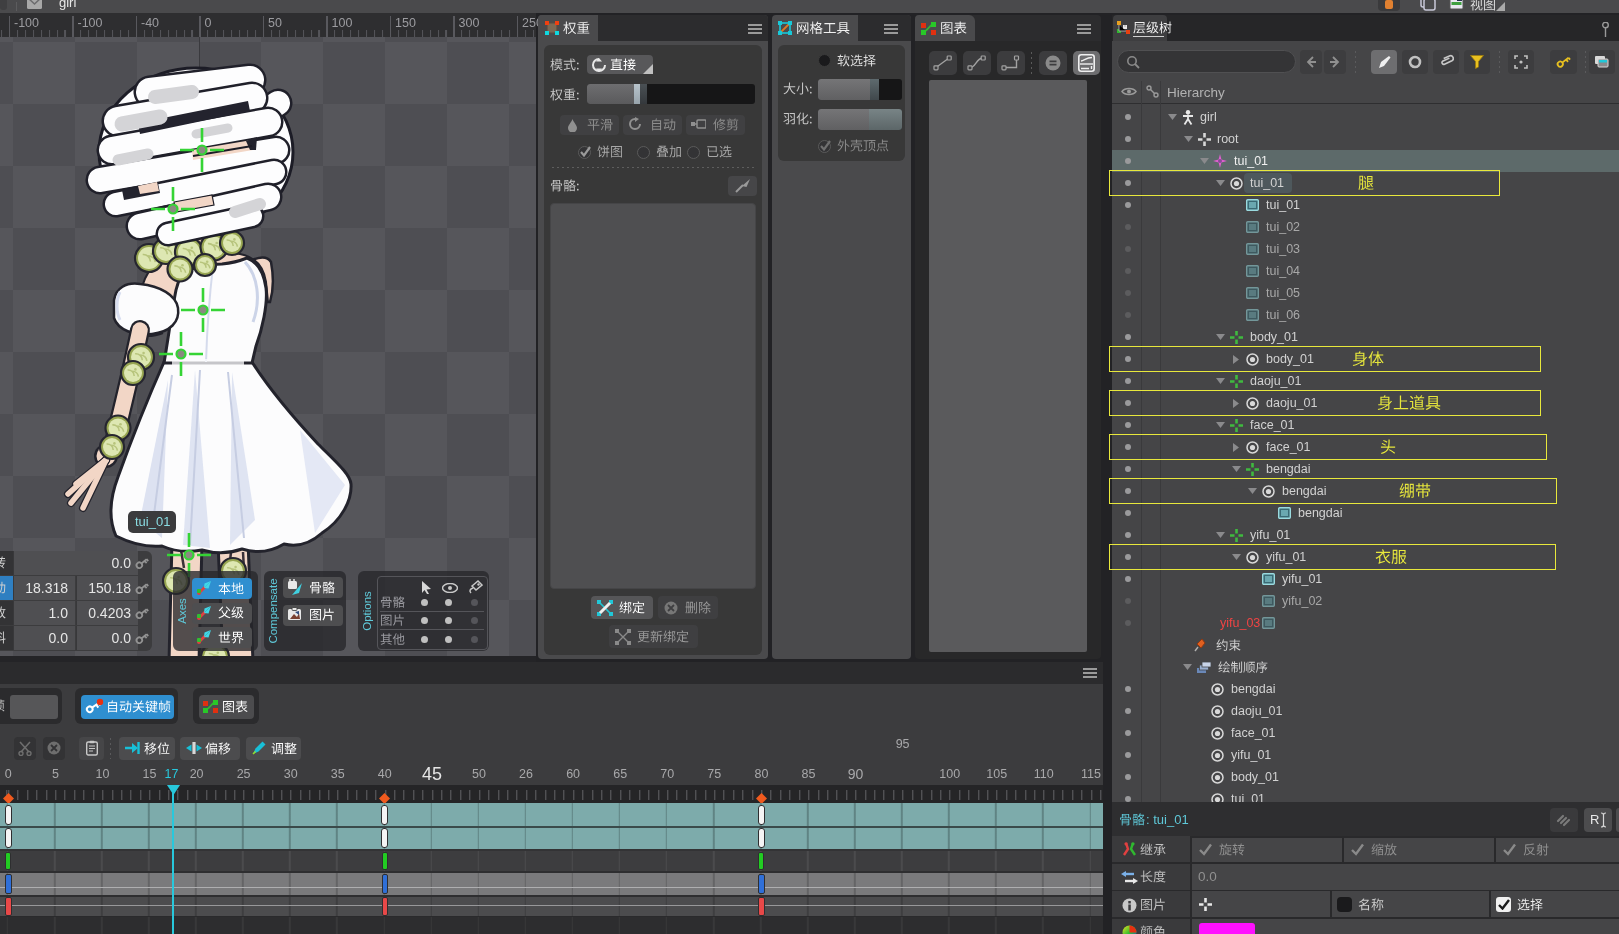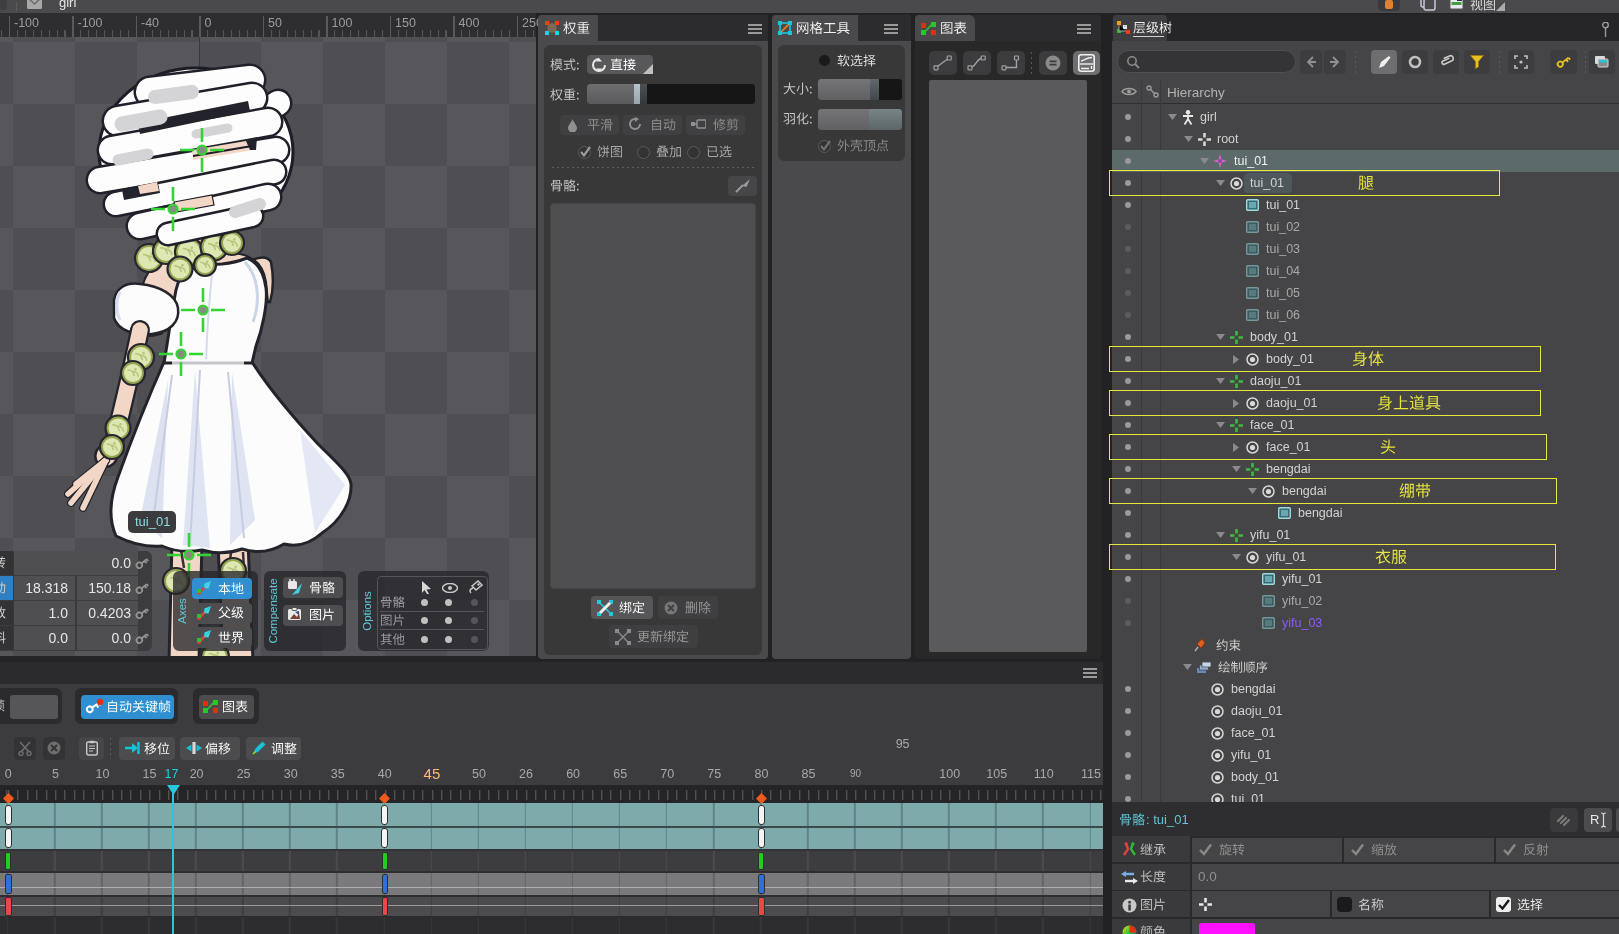--- a/index.html
+++ b/index.html
@@ -134,21 +134,21 @@
 <div class="ab" style="left:0;top:13px;width:536px;height:24px;background:#2e2e30"></div>
 <div class="ab" style="left:0;top:30px;width:536px;height:7px;background-image:repeating-linear-gradient(90deg,#55555a 0,#55555a 1px,transparent 1px,transparent 7.9375px);background-position:1.06px 0;"></div>
 <div class="ab" style="left:0;top:16px;width:536px;height:21px;background-image:repeating-linear-gradient(90deg,#59595e 0,#59595e 1px,transparent 1px,transparent 63.5px);background-position:9px 0;"></div>
 <span class="ab" style="left:14.0px;top:13.6px;font-size:12.5px;color:#9c9ca0;line-height:18.8px;">-100</span>
 <span class="ab" style="left:77.5px;top:13.6px;font-size:12.5px;color:#9c9ca0;line-height:18.8px;">-100</span>
 <span class="ab" style="left:141.0px;top:13.6px;font-size:12.5px;color:#9c9ca0;line-height:18.8px;">-40</span>
 <span class="ab" style="left:204.5px;top:13.6px;font-size:12.5px;color:#9c9ca0;line-height:18.8px;">0</span>
 <span class="ab" style="left:268.0px;top:13.6px;font-size:12.5px;color:#9c9ca0;line-height:18.8px;">50</span>
 <span class="ab" style="left:331.5px;top:13.6px;font-size:12.5px;color:#9c9ca0;line-height:18.8px;">100</span>
 <span class="ab" style="left:395.0px;top:13.6px;font-size:12.5px;color:#9c9ca0;line-height:18.8px;">150</span>
-<span class="ab" style="left:458.5px;top:13.6px;font-size:12.5px;color:#9c9ca0;line-height:18.8px;">400</span>
+<span class="ab" style="left:458.5px;top:13.6px;font-size:12.5px;color:#9c9ca0;line-height:18.8px;">300</span>
 <span class="ab" style="left:522.0px;top:13.6px;font-size:12.5px;color:#9c9ca0;line-height:18.8px;">250</span>
 <div class="ab" style="left:0;top:37px;width:536px;height:619px;background-color:#4f4f54;background-image:repeating-conic-gradient(#4e4e53 0% 25%,#56565b 0% 50%);background-size:124px 124px;background-position:13px 5px;"></div>
 <div class="ab" style="left:199px;top:37px;width:1px;height:31px;background:#3a3a3e"></div>
 <svg class="ab" style="left:0;top:37px" width="536" height="619" viewBox="0 37 536 619">
     <g>
       <path d="M187 542 L184 662" stroke="#23232c" stroke-width="33" stroke-linecap="round"></path>
       <path d="M187 542 L184 662" stroke="#f2d6c6" stroke-width="27" stroke-linecap="round"></path>
       <path d="M233 542 L238 662" stroke="#23232c" stroke-width="33" stroke-linecap="round"></path>
       <path d="M233 542 L238 662" stroke="#f2d6c6" stroke-width="27" stroke-linecap="round"></path>
       <path d="M181 550 L184 568 M231 552 L229 570 M243 552 L244 570" stroke="#3a3038" stroke-width="2.5" fill="none"></path>
@@ -1028,21 +1028,21 @@
 <span class="ab" style="left:1282.0px;top:569.6px;font-size:12.5px;color:#d2d2d2;line-height:18.8px;">yifu_01</span>
 <svg class="ab" style="left:1261.5px;top:595px;opacity:0.55" width="13" height="12" viewBox="0 0 13 12">
     <rect x="0.7" y="0.7" width="11.6" height="10.6" rx="1" fill="#3a6a74" stroke="#9adadf" stroke-width="1.4"></rect>
     <rect x="3" y="3" width="7" height="6" fill="#6aa8b0"></rect>
   </svg>
 <span class="ab" style="left:1282.0px;top:591.6px;font-size:12.5px;color:#a8a8a8;line-height:18.8px;">yifu_02</span>
 <svg class="ab" style="left:1261.5px;top:617px;opacity:0.55" width="13" height="12" viewBox="0 0 13 12">
     <rect x="0.7" y="0.7" width="11.6" height="10.6" rx="1" fill="#3a6a74" stroke="#9adadf" stroke-width="1.4"></rect>
     <rect x="3" y="3" width="7" height="6" fill="#6aa8b0"></rect>
   </svg>
-<span class="ab" style="left:1282.0px;top:613.6px;font-size:12.5px;color:#8b5cf6;line-height:18.8px;">yifu_03</span>
+<span class="ab" style="left:1220px;top:613.6px;font-size:12.5px;color:#ef4444;line-height:18.8px;">yifu_03</span>
 <svg class="ab" style="left:1194px;top:638px" width="12" height="14" viewBox="0 0 12 14">
 <path d="M4 9 L1 13" stroke="#b0b0b0" stroke-width="1.4"></path>
     <path d="M3 6 L8 1 L11 5 L7 10 Z" fill="#e06020" stroke="#903810" stroke-width="1"></path>
   </svg>
 <svg class="ab" style="left:1216.0px;top:635.6px;overflow:visible" width="25" height="19">
     <g fill="#d2d2d2" transform="translate(0,13.81) scale(0.01250,-0.01250)">
       <use href="#u7EA6" x="0"></use>
       <use href="#u675F" x="1000"></use>
     </g>
   </svg>
@@ -1396,30 +1396,30 @@
   </svg>
 <span class="ab" style="left:8.3px;top:765.1px;font-size:12.5px;color:#a8a8aa;transform:translateX(-50%);line-height:18.8px;">0</span>
 <span class="ab" style="left:55.4px;top:765.1px;font-size:12.5px;color:#a8a8aa;transform:translateX(-50%);line-height:18.8px;">5</span>
 <span class="ab" style="left:102.4px;top:765.1px;font-size:12.5px;color:#a8a8aa;transform:translateX(-50%);line-height:18.8px;">10</span>
 <span class="ab" style="left:149.5px;top:765.1px;font-size:12.5px;color:#a8a8aa;transform:translateX(-50%);line-height:18.8px;">15</span>
 <span class="ab" style="left:196.6px;top:765.1px;font-size:12.5px;color:#a8a8aa;transform:translateX(-50%);line-height:18.8px;">20</span>
 <span class="ab" style="left:243.6px;top:765.1px;font-size:12.5px;color:#a8a8aa;transform:translateX(-50%);line-height:18.8px;">25</span>
 <span class="ab" style="left:290.7px;top:765.1px;font-size:12.5px;color:#a8a8aa;transform:translateX(-50%);line-height:18.8px;">30</span>
 <span class="ab" style="left:337.8px;top:765.1px;font-size:12.5px;color:#a8a8aa;transform:translateX(-50%);line-height:18.8px;">35</span>
 <span class="ab" style="left:384.8px;top:765.1px;font-size:12.5px;color:#a8a8aa;transform:translateX(-50%);line-height:18.8px;">40</span>
-<span class="ab" style="left:431.9px;top:765.1px;font-size:15px;color:#fdba74;transform:translateX(-50%);line-height:18.8px;">45</span>
+<span class="ab" style="left:431.9px;top:765.1px;font-size:18px;color:#e5e5e5;transform:translateX(-50%);line-height:18.8px;">45</span>
 <span class="ab" style="left:479.0px;top:765.1px;font-size:12.5px;color:#a8a8aa;transform:translateX(-50%);line-height:18.8px;">50</span>
 <span class="ab" style="left:526.0px;top:765.1px;font-size:12.5px;color:#a8a8aa;transform:translateX(-50%);line-height:18.8px;">26</span>
 <span class="ab" style="left:573.1px;top:765.1px;font-size:12.5px;color:#a8a8aa;transform:translateX(-50%);line-height:18.8px;">60</span>
 <span class="ab" style="left:620.2px;top:765.1px;font-size:12.5px;color:#a8a8aa;transform:translateX(-50%);line-height:18.8px;">65</span>
 <span class="ab" style="left:667.2px;top:765.1px;font-size:12.5px;color:#a8a8aa;transform:translateX(-50%);line-height:18.8px;">70</span>
 <span class="ab" style="left:714.3px;top:765.1px;font-size:12.5px;color:#a8a8aa;transform:translateX(-50%);line-height:18.8px;">75</span>
 <span class="ab" style="left:761.4px;top:765.1px;font-size:12.5px;color:#a8a8aa;transform:translateX(-50%);line-height:18.8px;">80</span>
 <span class="ab" style="left:808.4px;top:765.1px;font-size:12.5px;color:#a8a8aa;transform:translateX(-50%);line-height:18.8px;">85</span>
-<span class="ab" style="left:855.5px;top:765.1px;font-size:10px;color:#a8a8aa;transform:translateX(-50%);line-height:18.8px;">90</span>
+<span class="ab" style="left:855.5px;top:765.1px;font-size:14px;color:#a8a8aa;transform:translateX(-50%);line-height:18.8px;">90</span>
 <span class="ab" style="left:902.6px;top:735px;font-size:12.5px;color:#a8a8aa;transform:translateX(-50%);line-height:18.8px;">95</span>
 <span class="ab" style="left:949.7px;top:765.1px;font-size:12.5px;color:#a8a8aa;transform:translateX(-50%);line-height:18.8px;">100</span>
 <span class="ab" style="left:996.7px;top:765.1px;font-size:12.5px;color:#a8a8aa;transform:translateX(-50%);line-height:18.8px;">105</span>
 <span class="ab" style="left:1043.8px;top:765.1px;font-size:12.5px;color:#a8a8aa;transform:translateX(-50%);line-height:18.8px;">110</span>
 <span class="ab" style="left:1090.9px;top:765.1px;font-size:12.5px;color:#a8a8aa;transform:translateX(-50%);line-height:18.8px;">115</span>
 <div class="ab" style="left:165px;top:765px;width:17px;height:17px;background:#3c3c3e"></div>
 <span class="ab" style="left:171.5px;top:765.1px;font-size:12.5px;color:#28c8dc;transform:translateX(-50%);line-height:18.8px;">17</span>
 <div class="ab" style="left:0;top:785px;width:1103px;height:18px;background:#252527"></div>
 <div class="ab" style="left:0;top:790px;width:1103px;height:10px;background-image:repeating-linear-gradient(90deg,#636367 0 1px,transparent 1px 9.4135px);background-position:8.3px 0"></div>
 <svg class="ab" style="left:2.8px;top:792.5px" width="11" height="11">

